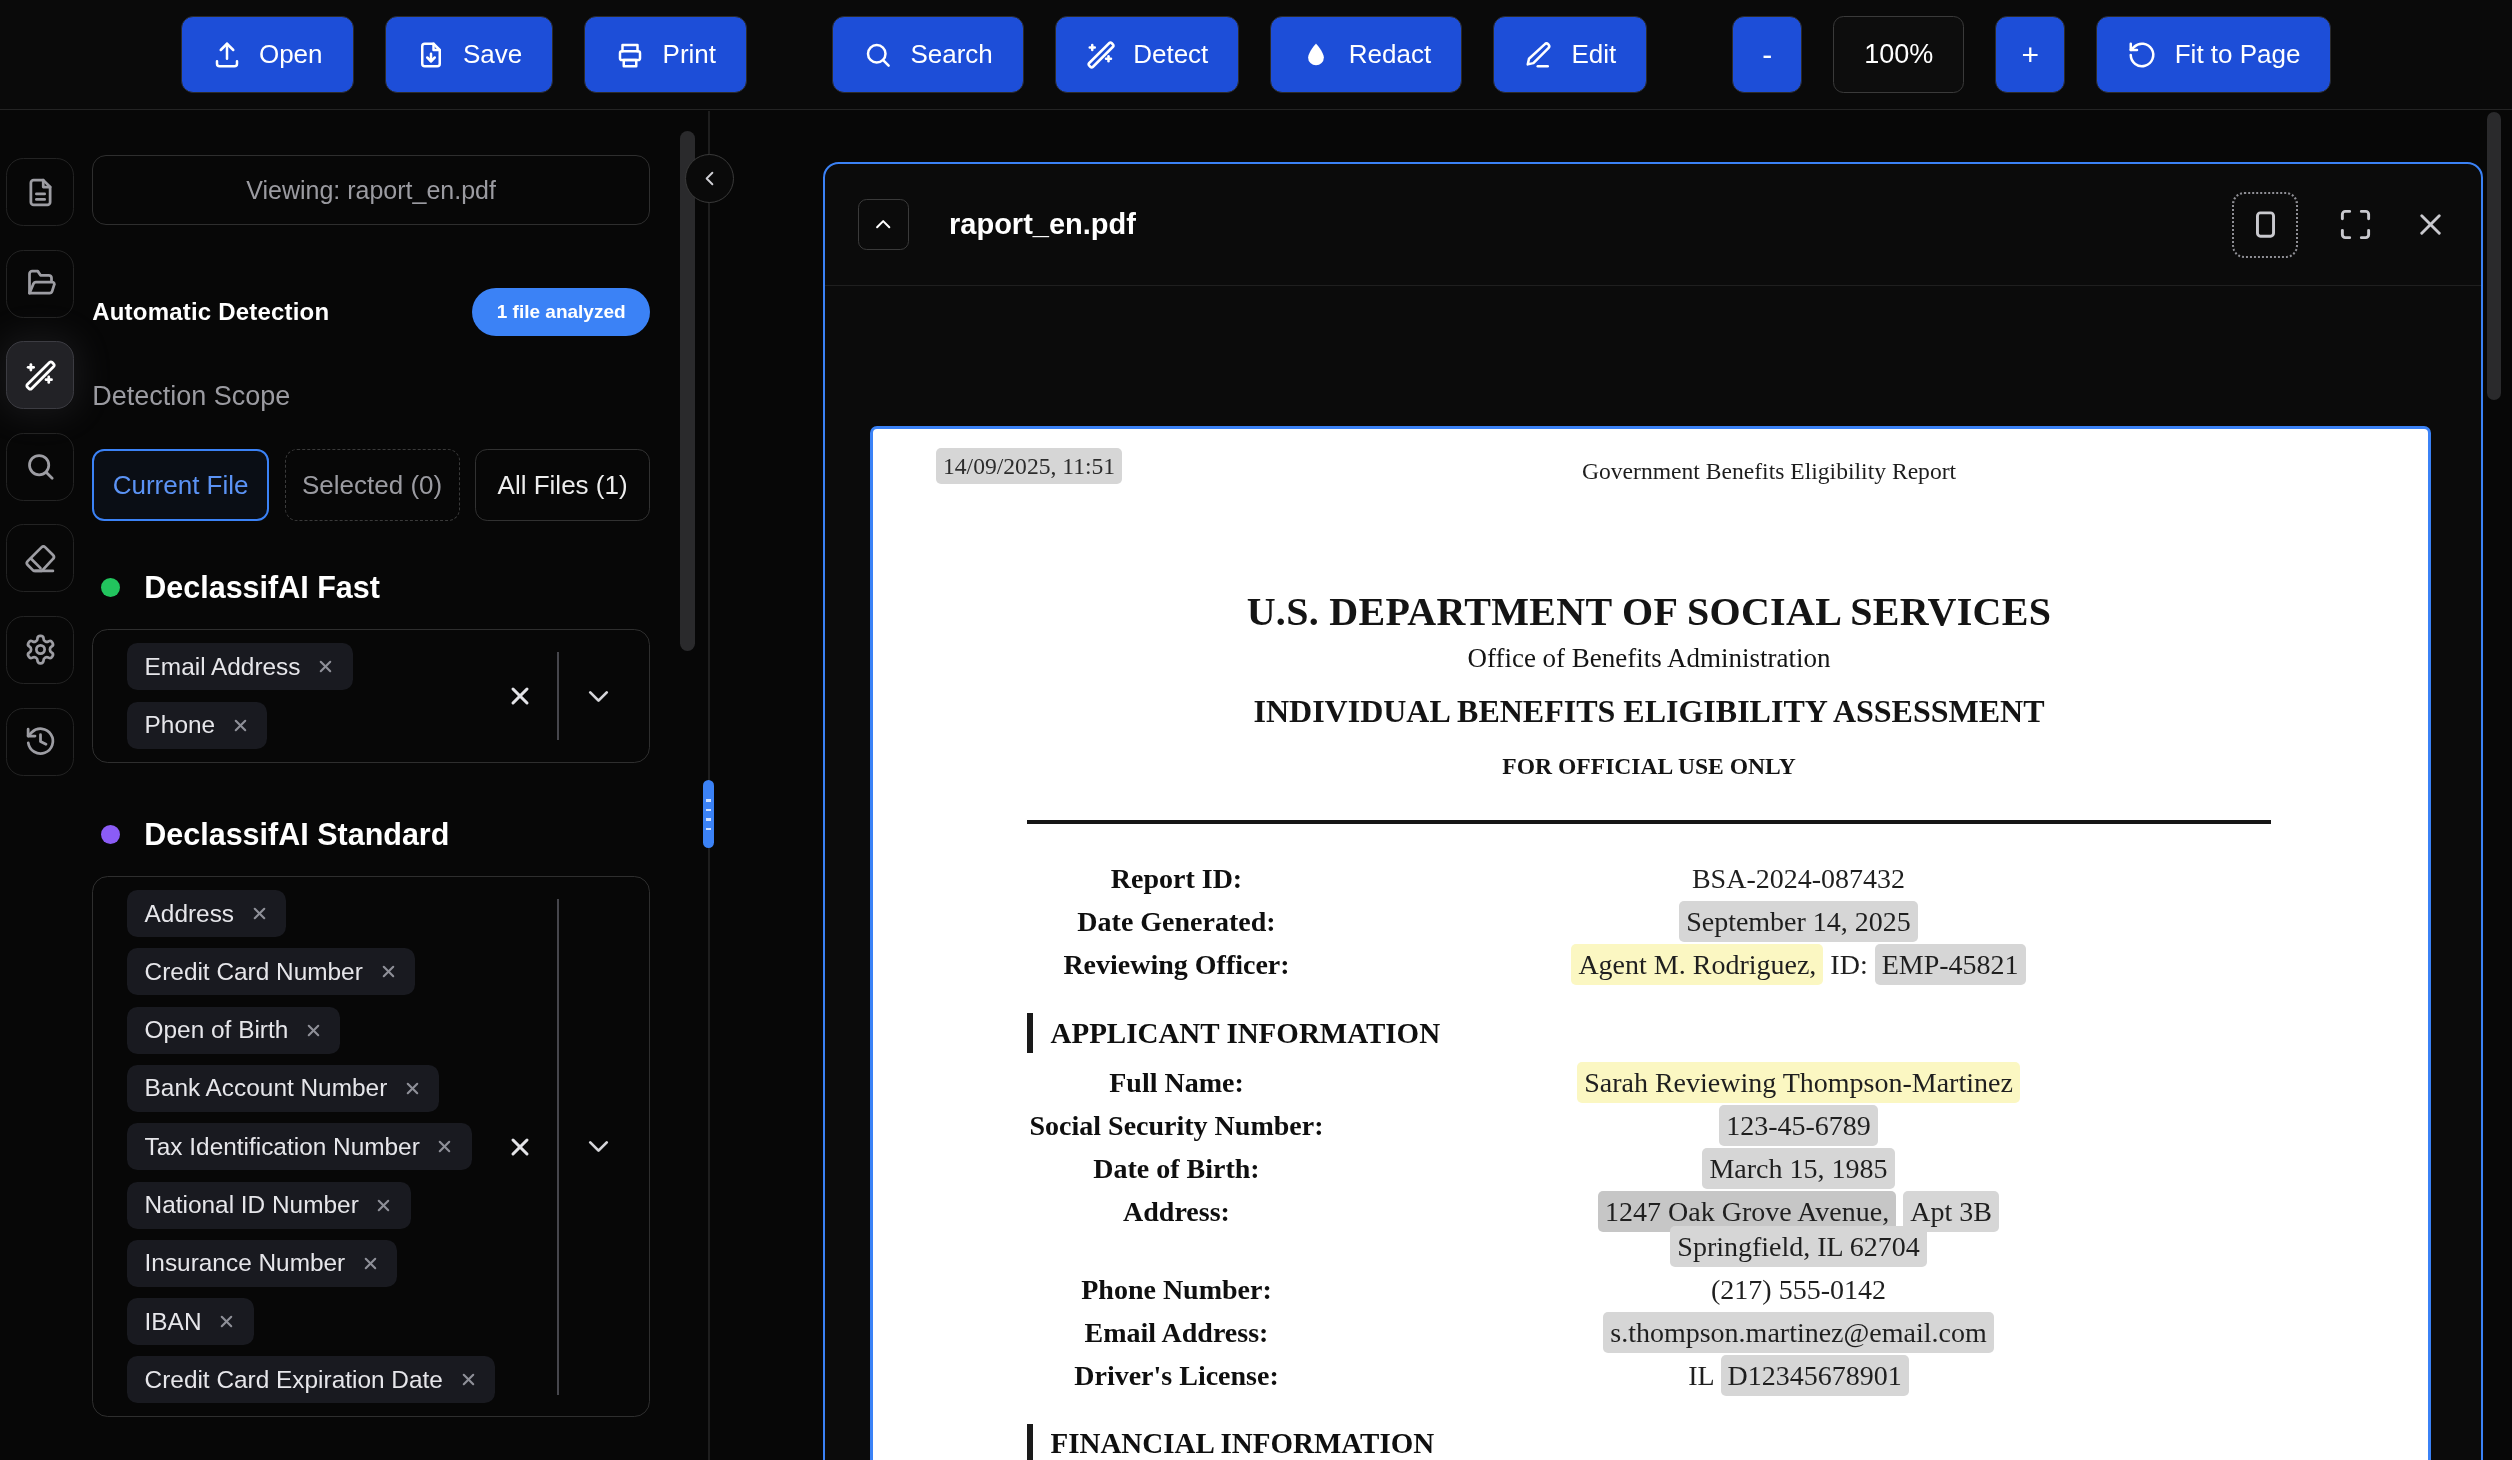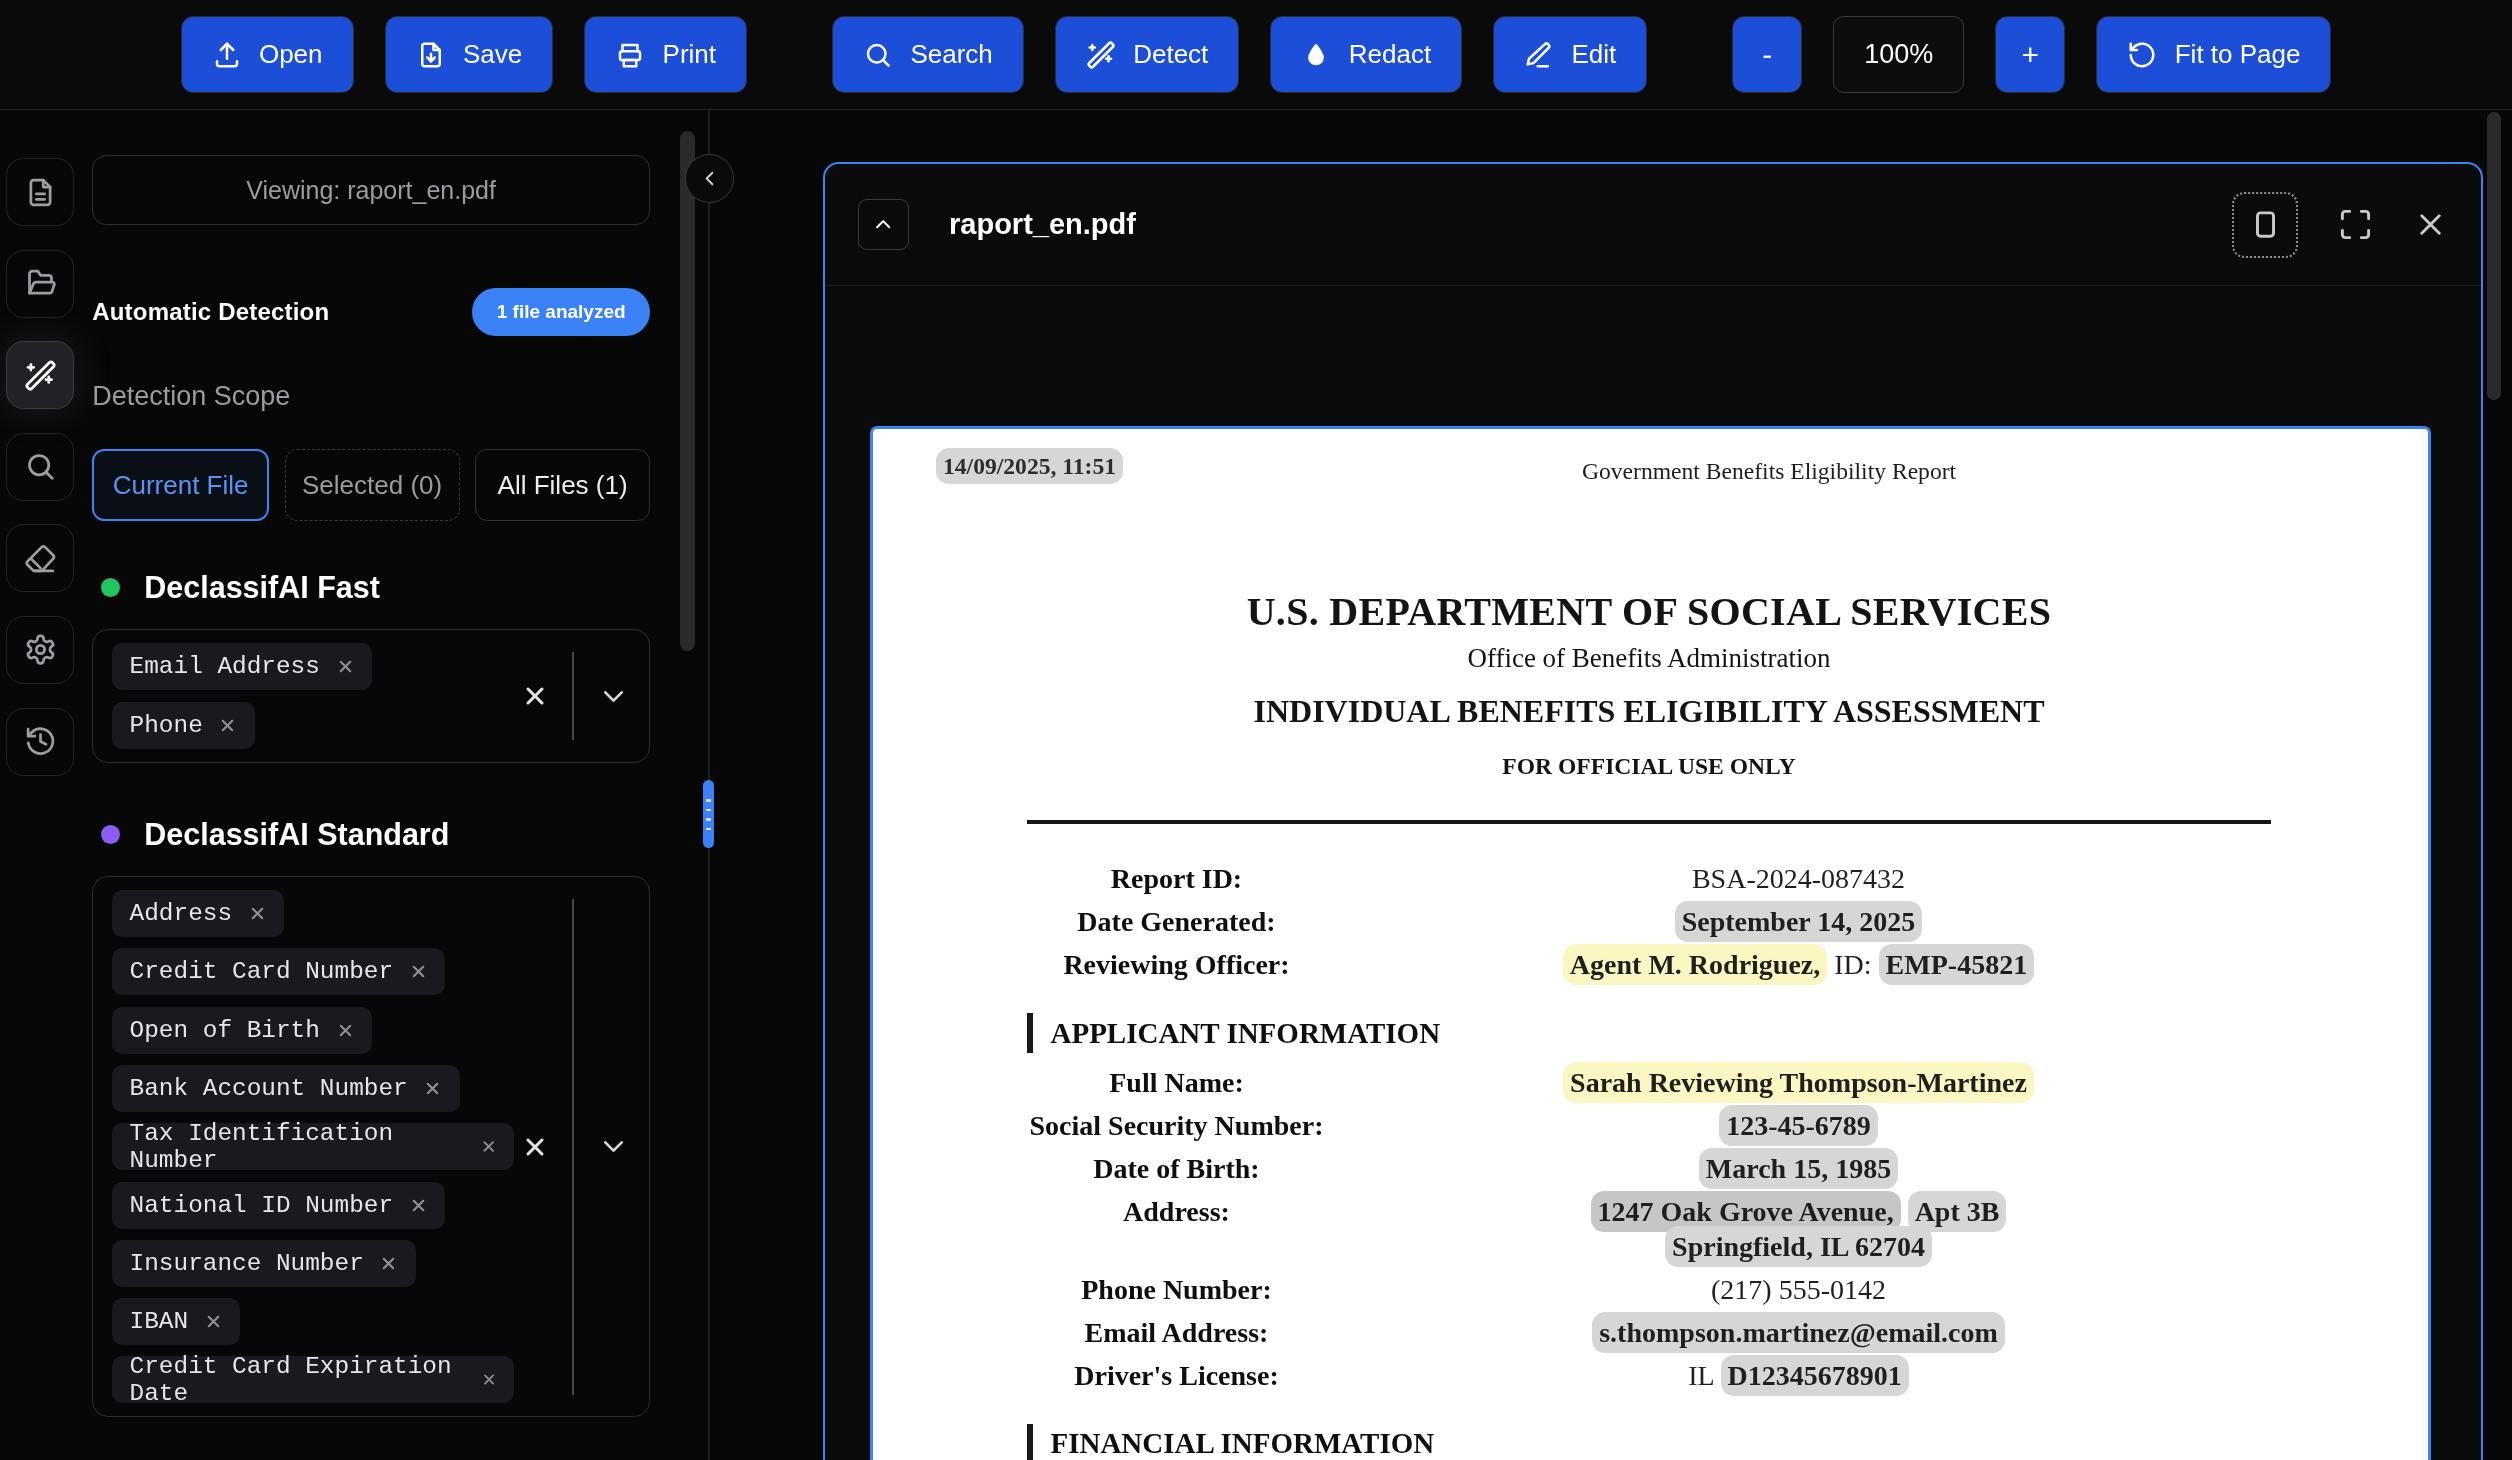--- a/index.html
+++ b/index.html
@@ -40,21 +40,21 @@
          font-size:26px; background:transparent; font-family:inherit; cursor:pointer; }
   .tab.active { border:2.6px solid var(--accent); color:#5b93f5; background:#0a0e15; }
   .tab.dashed { border:1.7px dashed #3a3a3a; color:#9b9ba1; }
   .tab.plain  { border:1.7px solid #313131; color:#ededed; }
 
   .model { margin-top:49px; }
   .model + .model { margin-top:54px; }
   .mhead { display:flex; align-items:center; gap:24.4px; padding-left:8.7px; }
   .dot { width:19px; height:19px; border-radius:50%; flex:none; }
   .mhead h3 { font-size:30.5px; font-weight:700; }
-  .mbox { margin-top:24.4px; border:1.7px solid #2e2e2e; border-radius:15.7px; padding:13px 19px; display:flex; align-items:stretch;font-family:Liberation Mono, monospace; }
+  .mbox { margin-top:24.4px; border:1.7px solid #2e2e2e; border-radius:15.7px; padding:13px 34px; display:flex; align-items:stretch; }
   .tags { flex:1; display:flex; flex-wrap:wrap; gap:11.3px; align-content:flex-start; }
   .tag { display:inline-flex; align-items:center; gap:15.7px; background:#191a20; border-radius:10.5px;
          padding:0 17.4px; height:47px; font-size:24.4px; color:#e6e6ea; }
   .tag .tx { width:19px; height:19px; stroke-width:2.6; color:#8f9098; cursor:pointer; }
   .ctr { display:flex; align-items:center; gap:23px; padding-left:7px; flex:none; }
   .clear { background:none; border:none; color:#e3e3e7; cursor:pointer; }
   .clear .i { width:28px; height:28px; stroke-width:2.6; }
   .vr { width:1.7px; background:#46464c; align-self:stretch; margin:8.7px 0; }
   .chev { background:none; border:none; color:#d6d6da; cursor:pointer; }
   .chev .i { width:33px; height:33px; }
@@ -99,21 +99,21 @@
   .assess { margin-top:19px; text-align:center; font-size:32px; font-weight:700; }
   .fouo   { margin-top:23px; text-align:center; font-size:23.6px; font-weight:700; }
   .rule   { margin-top:40px; height:4.4px; background:#161616; }
   .meta   { margin-top:37px; }
   .drow { display:flex; margin-bottom:7.9px; font-size:28px; line-height:35px;text-align:center; }
   .dlabel { width:299px; flex:none; font-weight:700; color:#0f0f0f; }
   .dval { flex:1; color:#1f1f1f; }
   .sechdr { margin-top:30px; margin-bottom:11.3px; display:flex; align-items:center; gap:17.4px;
             font-size:29px; font-weight:700; height:42px; color:#0f0f0f; }
   .sechdr .bar { width:6.1px; height:40px; background:#1a1a1a; flex:none; }
-  .hl { padding:5px 7px; border-radius:13px;font-weight:bold; }
+  .hl { padding:5px 7px; border-radius:5px; }
   .hl-yellow { background:var(--hl-yellow); }
   .hl-gray   { background:var(--hl-gray); }
   .hl-gray2  { background:var(--hl-gray2); }
 </style>
 </head>
 <body>
 
 <header class="toolbar">
   <button class="tbtn">
     <svg class="i" viewBox="0 0 24 24">

